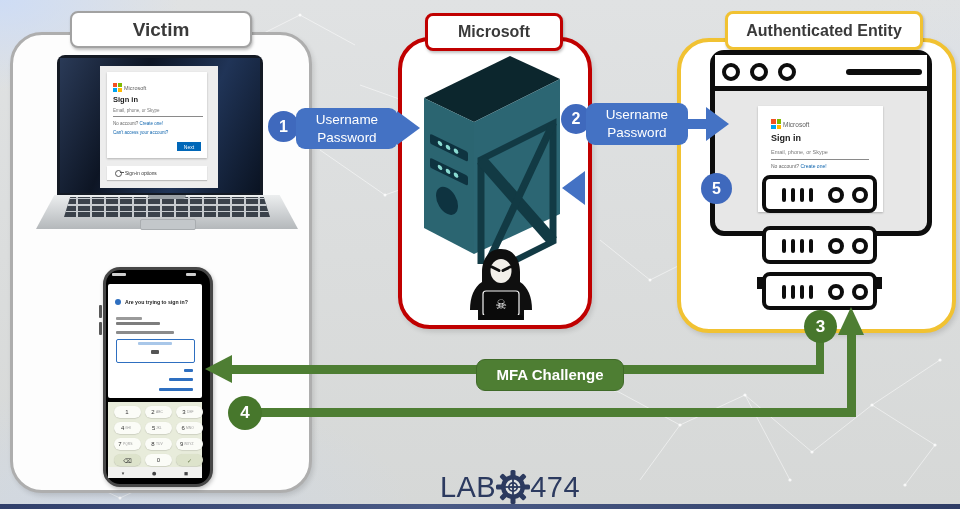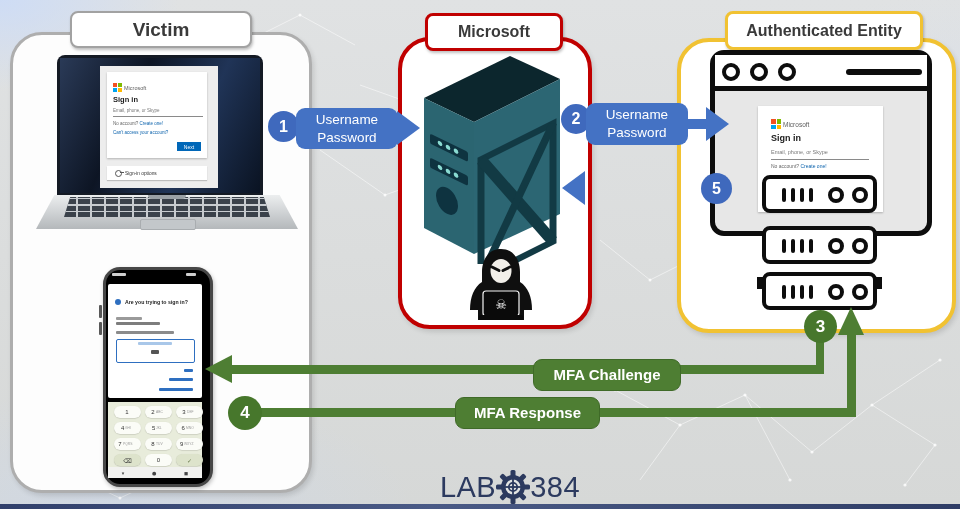--- a/index.html
+++ b/index.html
@@ -341,33 +341,30 @@
   <div class="ncirc blue" style="left:701px;top:173px;width:31px;height:31px;">
     <span>5</span>
   </div>
 
   <div class="ncirc green" style="left:804px;top:310px;width:33px;height:33px;">
     <span>3</span>
   </div>
   <div class="fbar green" style="left:816px;top:340px;width:8px;height:28px;"></div>
   <div class="fbar green" style="left:224px;top:365px;width:600px;height:9px;"></div>
   <div class="ahead" style="left:205px;top:355px;border-top:14.5px solid transparent;border-bottom:14.5px solid transparent;border-right:27px solid #4e7e33;"></div>
-  <div class="flabel green" style="left:533px;top:359px;width:146px;height:30px;">
+  <div class="flabel green" style="left:476px;top:359px;width:146px;height:30px;">
     <span>MFA Challenge</span>
   </div>
 
   <div class="ncirc green" style="left:228px;top:396px;width:34px;height:34px;">
     <span>4</span>
   </div>
   <div class="fbar green" style="left:258px;top:408px;width:598px;height:9px;"></div>
   <div class="fbar green" style="left:847px;top:334px;width:9px;height:78px;"></div>
   <div class="ahead" style="left:838px;top:307px;border-left:13.5px solid transparent;border-right:13.5px solid transparent;border-bottom:28px solid #4e7e33;"></div>
-  <div class="flabel green" style="left:455px;top:397px;width:143px;height:30px;">
-    <span>MFA Response</span>
-  </div>
 
   <div class="logo">
     <span>LAB</span>
     <svg width="36" height="36" viewBox="0 0 36 36" style="margin:0 -1px;">
       <g fill="#2c3a5f">
         <g>
           <rect x="15.5" y="1" width="5" height="8" rx="1.5"></rect>
           <rect x="15.5" y="1" width="5" height="8" rx="1.5" transform="rotate(45 18 18)"></rect>
           <rect x="15.5" y="1" width="5" height="8" rx="1.5" transform="rotate(90 18 18)"></rect>
           <rect x="15.5" y="1" width="5" height="8" rx="1.5" transform="rotate(135 18 18)"></rect>
@@ -379,16 +376,16 @@
         <circle cx="18" cy="18" r="12"></circle>
         <circle cx="18" cy="18" r="7.5" fill="#e2e4e3"></circle>
         <g stroke="#2c3a5f" stroke-width="1.8">
           <line x1="18" y1="7" x2="18" y2="29"></line>
           <line x1="7" y1="18" x2="29" y2="18"></line>
         </g>
         <circle cx="18" cy="18" r="4.2" fill="none" stroke="#2c3a5f" stroke-width="1.8"></circle>
         <circle cx="18" cy="18" r="1.6"></circle>
       </g>
     </svg>
-    <span>384</span>
+    <span>474</span>
   </div>
 
 </div>
 
 </body></html>

